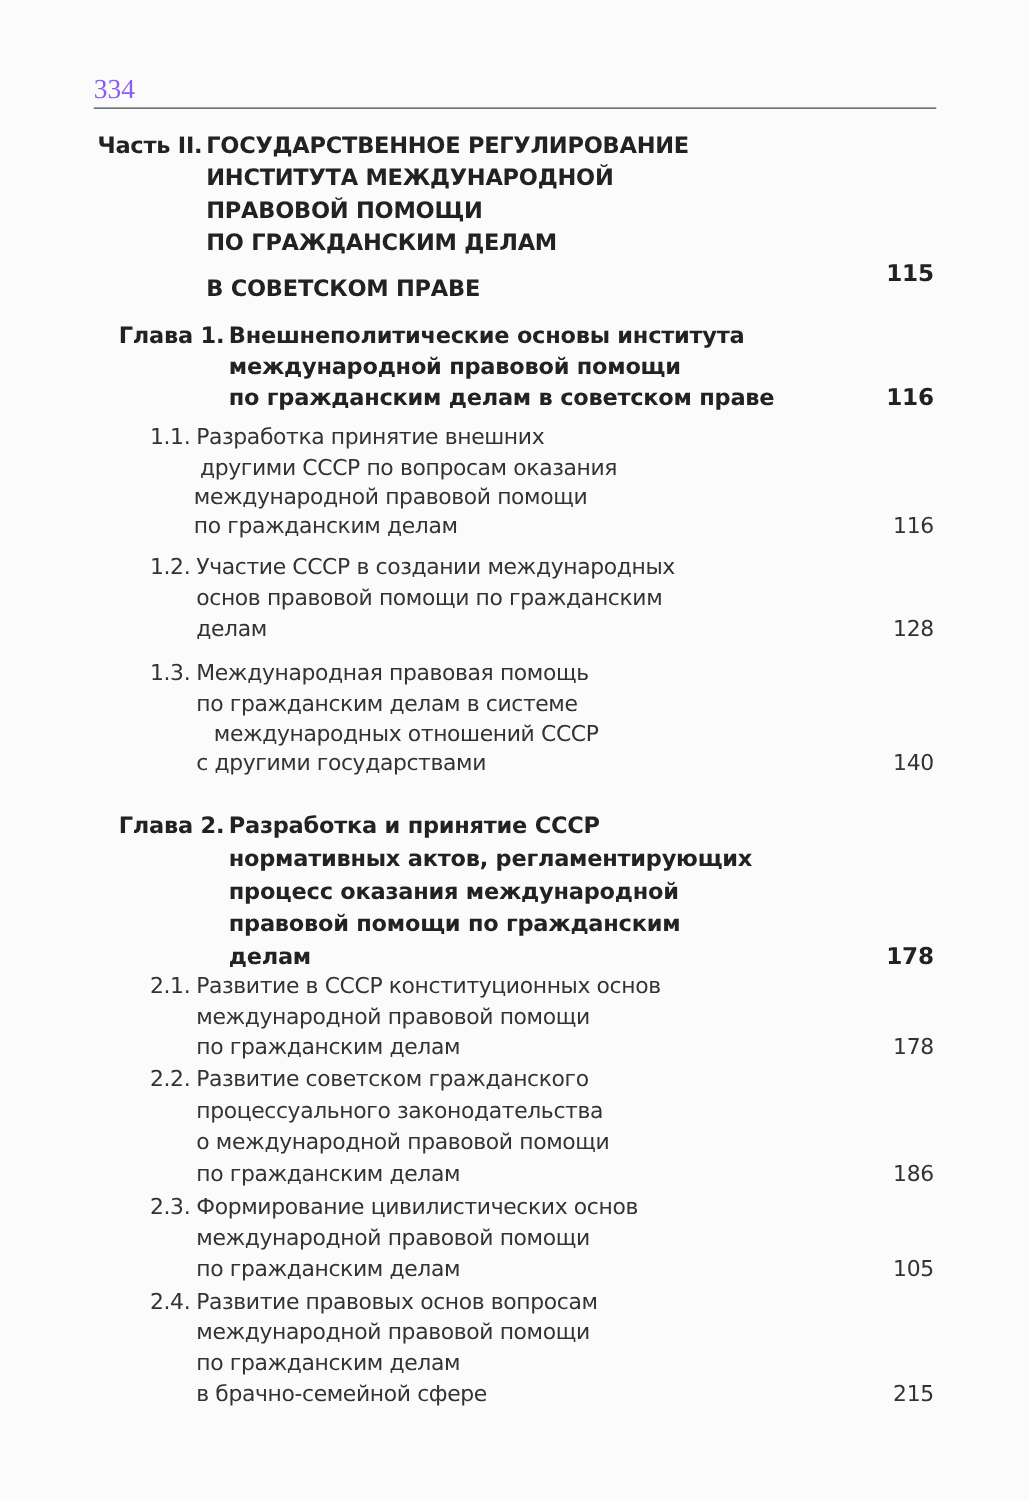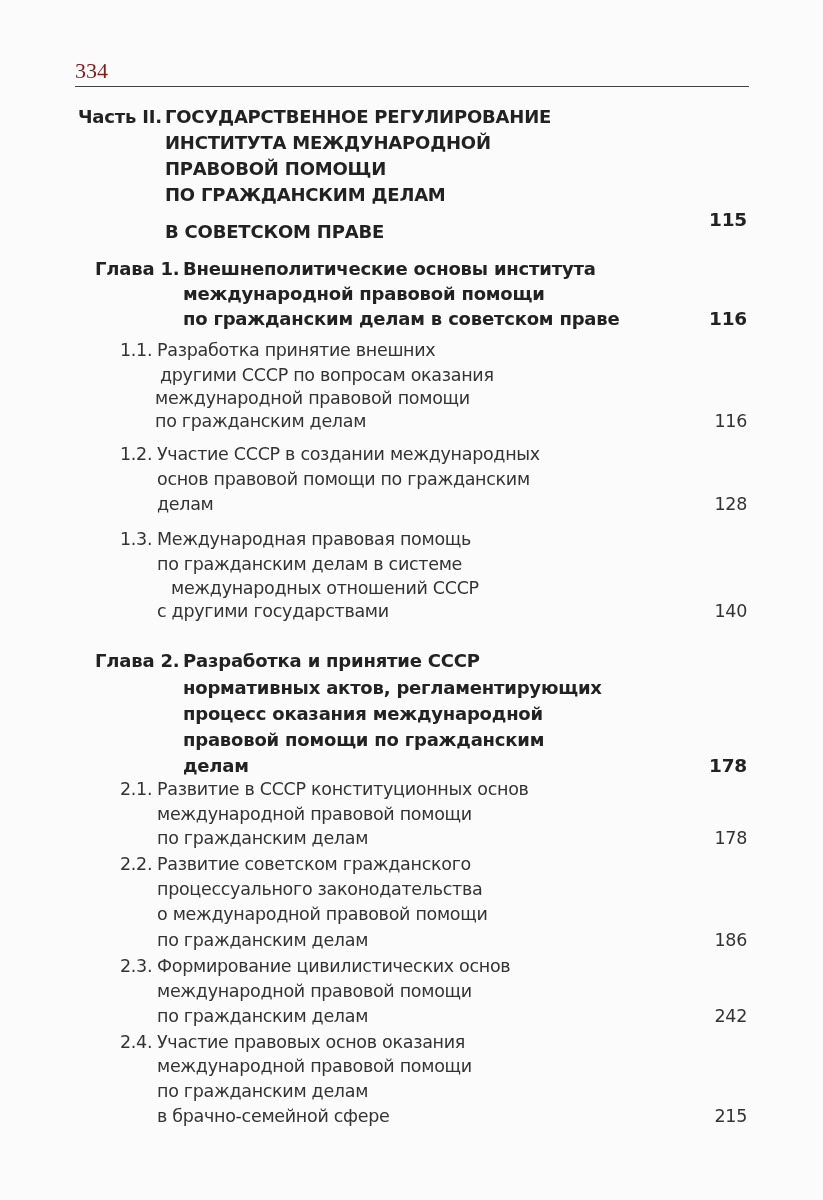--- a/index.html
+++ b/index.html
@@ -6,21 +6,21 @@
   body {
     width: 823px; height: 1200px; overflow: hidden;
     background: #fbfbfb;
     font-family: "DejaVu Sans", "Liberation Sans", sans-serif;
     color: #2a2a2a;
     position: relative;
   }
   .page-number {
     position: absolute; left: 75px; top: 58px;
     font-family: "Liberation Serif", "DejaVu Serif", serif;
-    font-size: 22px; color: #7f1d1d;
+    font-size: 22px; color: #8b5cf6;
   }
   .rule {
     position: absolute; left: 75px; top: 86px; width: 674px; height: 0;
     border-top: 1.5px solid #444;
   }
   .entry { position: absolute; left: 0; width: 823px; }
   .line {
     position: absolute; white-space: nowrap;
   }
   .pg {
@@ -107,23 +107,23 @@
   <span class="line" style="left:157px; top:904px;">о международной правовой помощи</span>
   <span class="line" style="left:157px; top:930px;">по гражданским делам</span>
   <span class="pg reg-pg" style="top:930px;">186</span>
 </div>
 
 <div class="entry reg">
   <span class="line" style="left:120px; top:956px;">2.3.</span>
   <span class="line" style="left:157px; top:956px;">Формирование цивилистических основ</span>
   <span class="line" style="left:157px; top:981px;">международной правовой помощи</span>
   <span class="line" style="left:157px; top:1006px;">по гражданским делам</span>
-  <span class="pg reg-pg" style="top:1006px;">242</span>
+  <span class="pg reg-pg" style="top:1006px;">105</span>
 </div>
 
 <div class="entry reg">
   <span class="line" style="left:120px; top:1032px;">2.4.</span>
-  <span class="line" style="left:157px; top:1032px;">Участие правовых основ оказания</span>
+  <span class="line" style="left:157px; top:1032px;">Развитие правовых основ вопросам</span>
   <span class="line" style="left:157px; top:1056px;">международной правовой помощи</span>
   <span class="line" style="left:157px; top:1081px;">по гражданским делам</span>
   <span class="line" style="left:157px; top:1106px;">в брачно-семейной сфере</span>
   <span class="pg reg-pg" style="top:1106px;">215</span>
 </div>
 
 </body></html>

